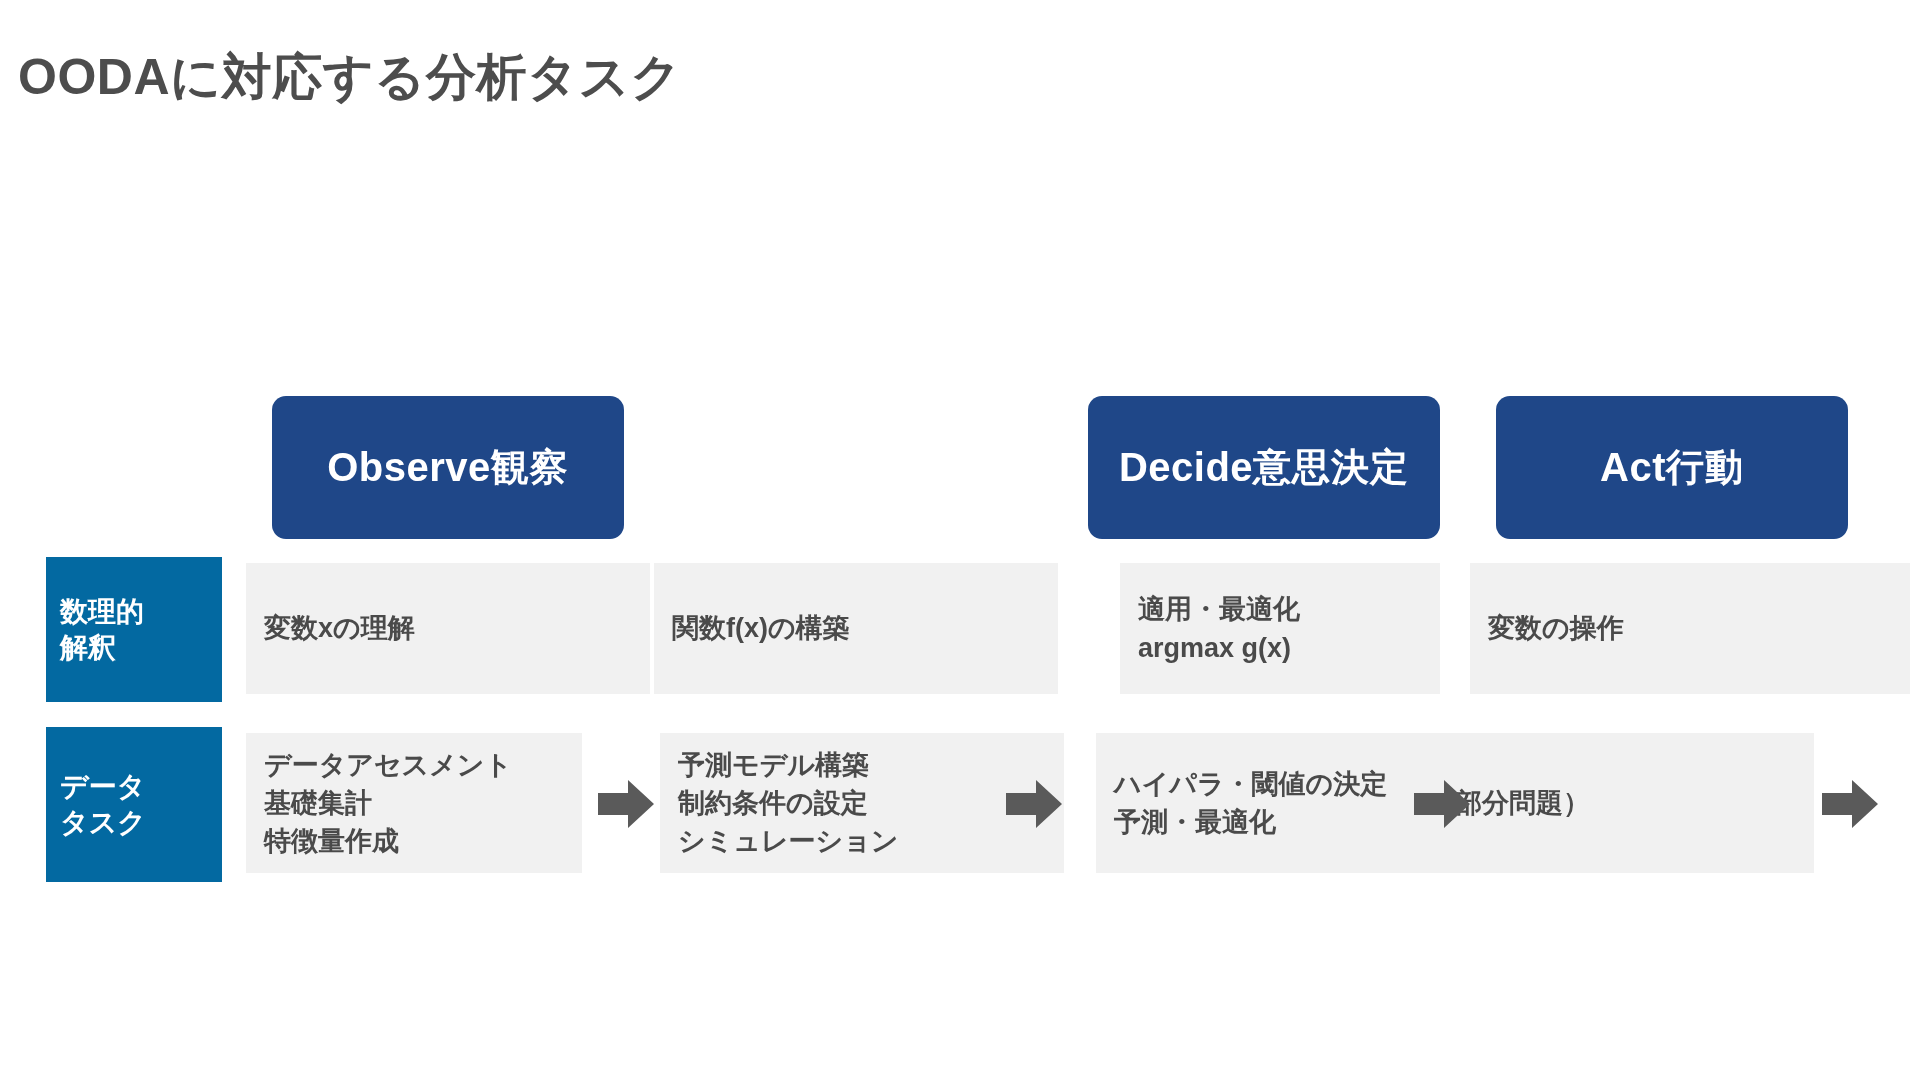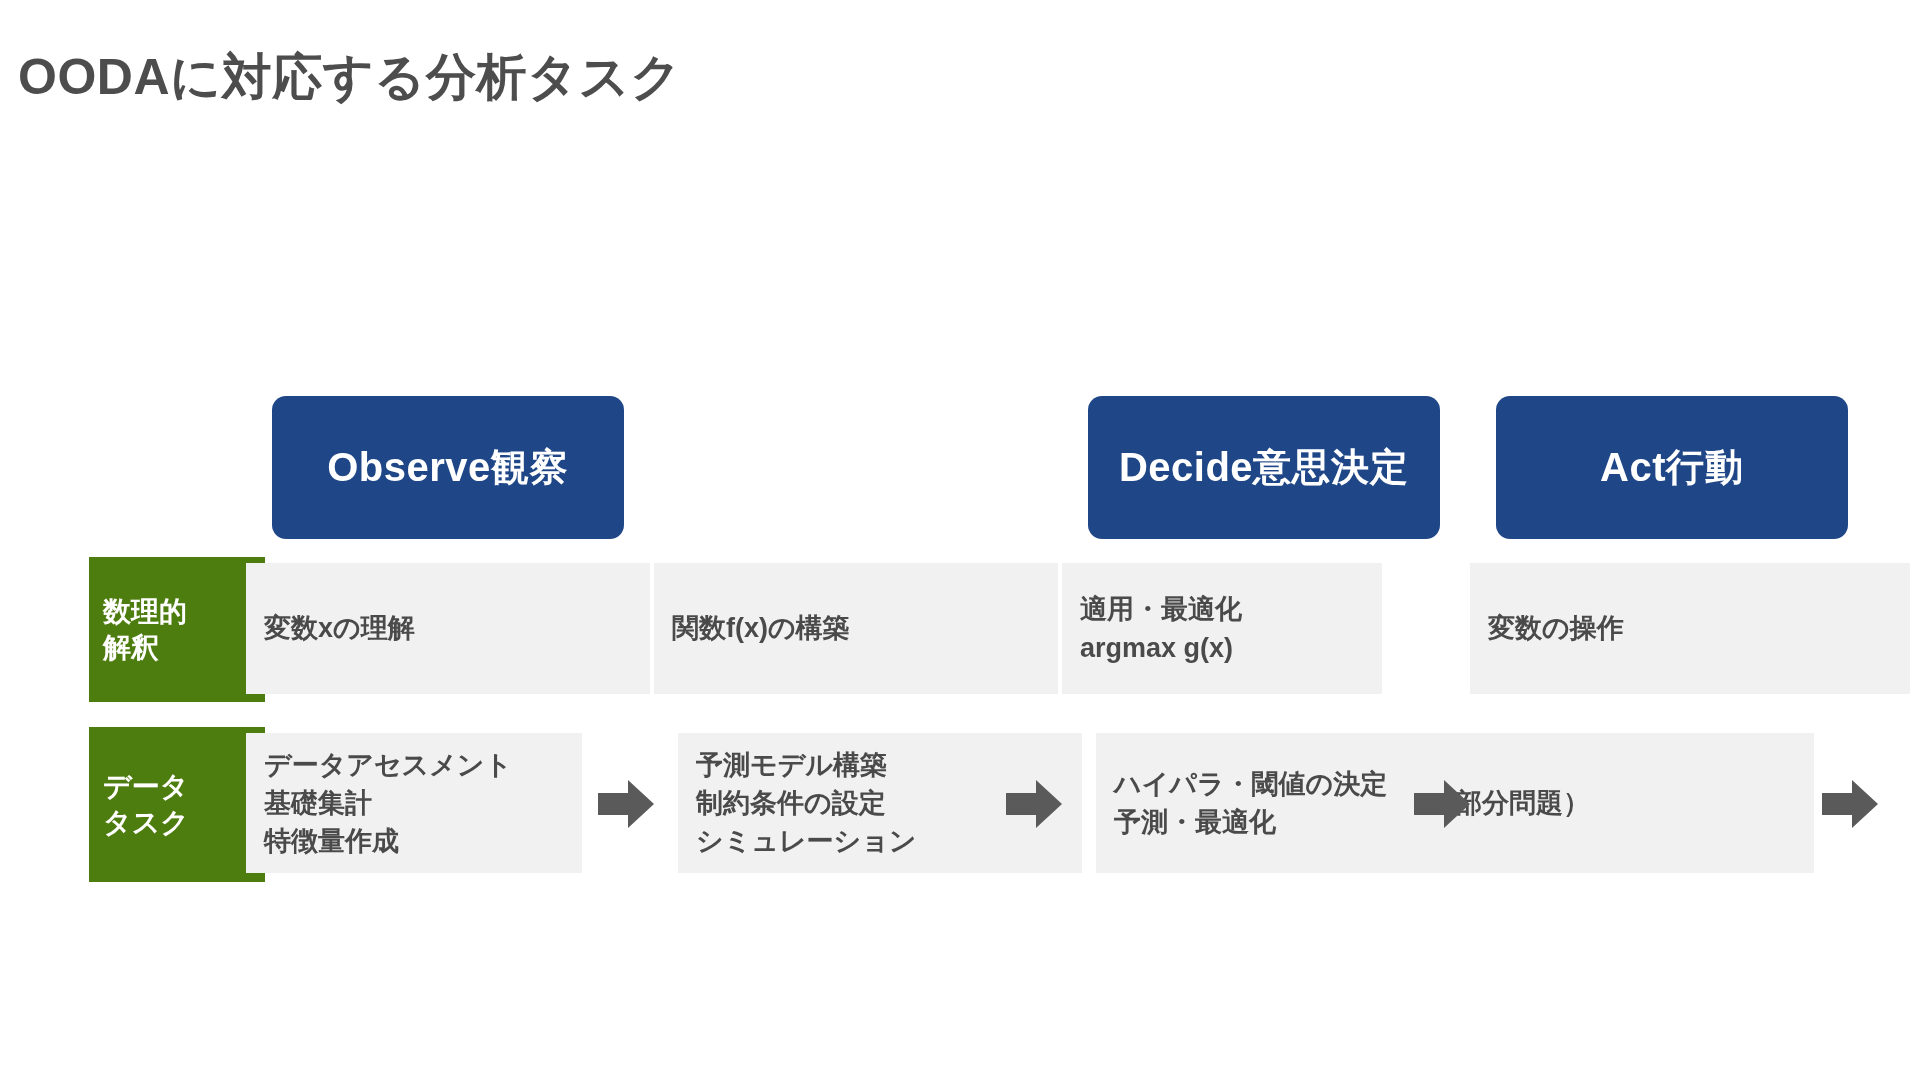--- a/index.html
+++ b/index.html
@@ -61,31 +61,30 @@
     font-size: 38px;
     font-weight: bold;
     letter-spacing: 1px;
   }
 
   
   .row-label {
     position: absolute;
     left: 46px;
     width: 176px;
-    background: #4d7c0f;
+    background: #0369a1;
     color: #ffffff;
     font-size: 28px;
     font-weight: bold;
     line-height: 1.28;
     display: flex;
     flex-direction: column;
     justify-content: center;
     padding-left: 14px;
     box-sizing: border-box;
-    margin-left: 43px;
   }
   #row-label-0 { top: 557px; height: 145px; }
   #row-label-1 { top: 727px; height: 155px; }
 
   
   .cell {
     position: absolute;
     background: #f1f1f1;
     box-sizing: border-box;
     display: flex;
@@ -137,39 +136,39 @@
     <span>数理的</span>
     <span>解釈</span>
   </div>
 
   <div class="cell row0" style="left:246px;width:404px">
     <span>変数xの理解</span>
   </div>
   <div class="cell row0" style="left:654px;width:404px">
     <span>関数f(x)の構築</span>
   </div>
-  <div class="cell row0" style="left:1062px;width:320px">
+  <div class="cell row0" style="left:1120px;width:320px">
     <span>適用・最適化</span>
     <span>argmax g(x)</span>
   </div>
   <div class="cell row0" style="left:1470px;width:440px">
     <span>変数の操作</span>
   </div>
 
   <div class="row-label" id="row-label-1">
     <span>データ</span>
     <span>タスク</span>
   </div>
 
   <div class="cell row1" style="left:246px;width:336px">
     <span>データアセスメント</span>
     <span>基礎集計</span>
     <span>特徴量作成</span>
   </div>
-  <div class="cell row1" style="left:678px;width:404px">
+  <div class="cell row1" style="left:660px;width:404px">
     <span>予測モデル構築</span>
     <span>制約条件の設定</span>
     <span>シミュレーション</span>
   </div>
   <div class="cell row1" style="left:1096px;width:404px">
     <span>ハイパラ・閾値の決定</span>
     <span>予測・最適化</span>
   </div>
   <div class="cell row1" style="left:1410px;width:404px">
     <span>（部分問題）</span>

